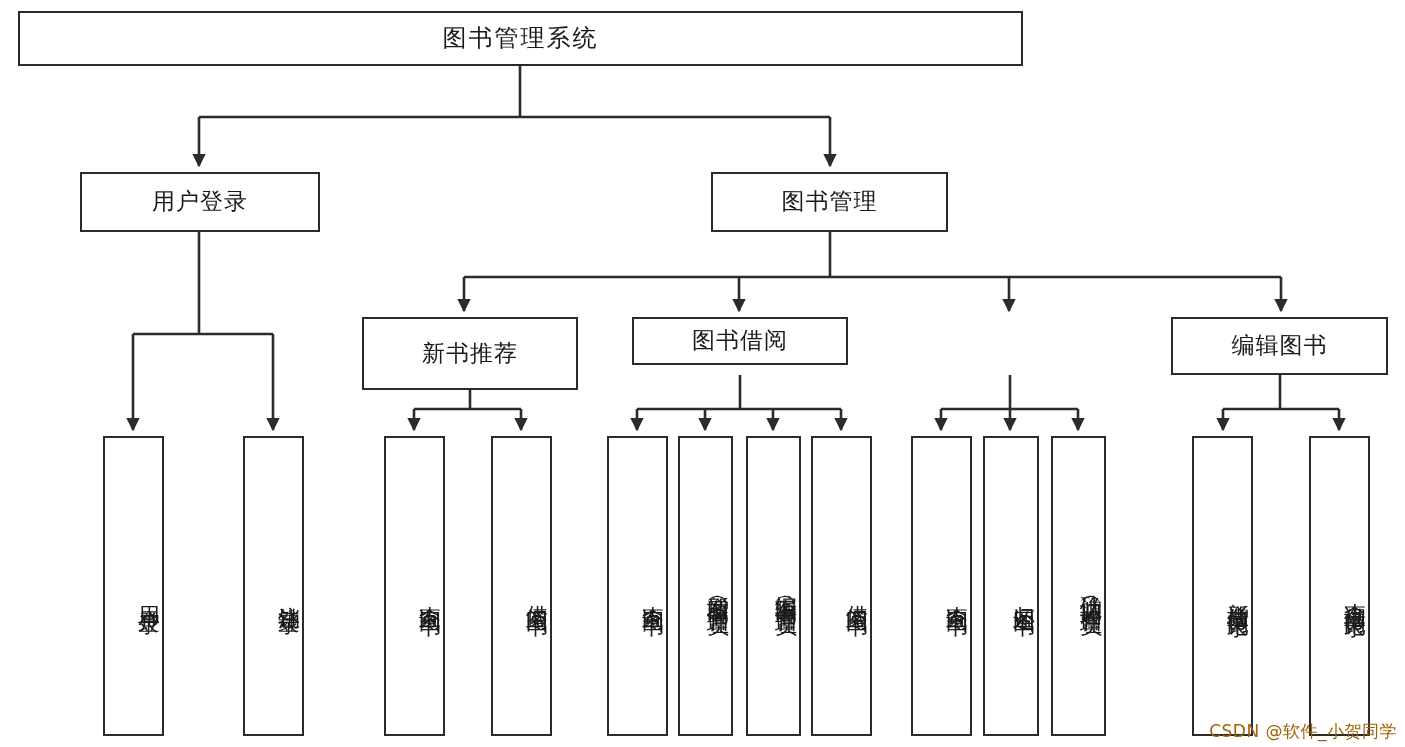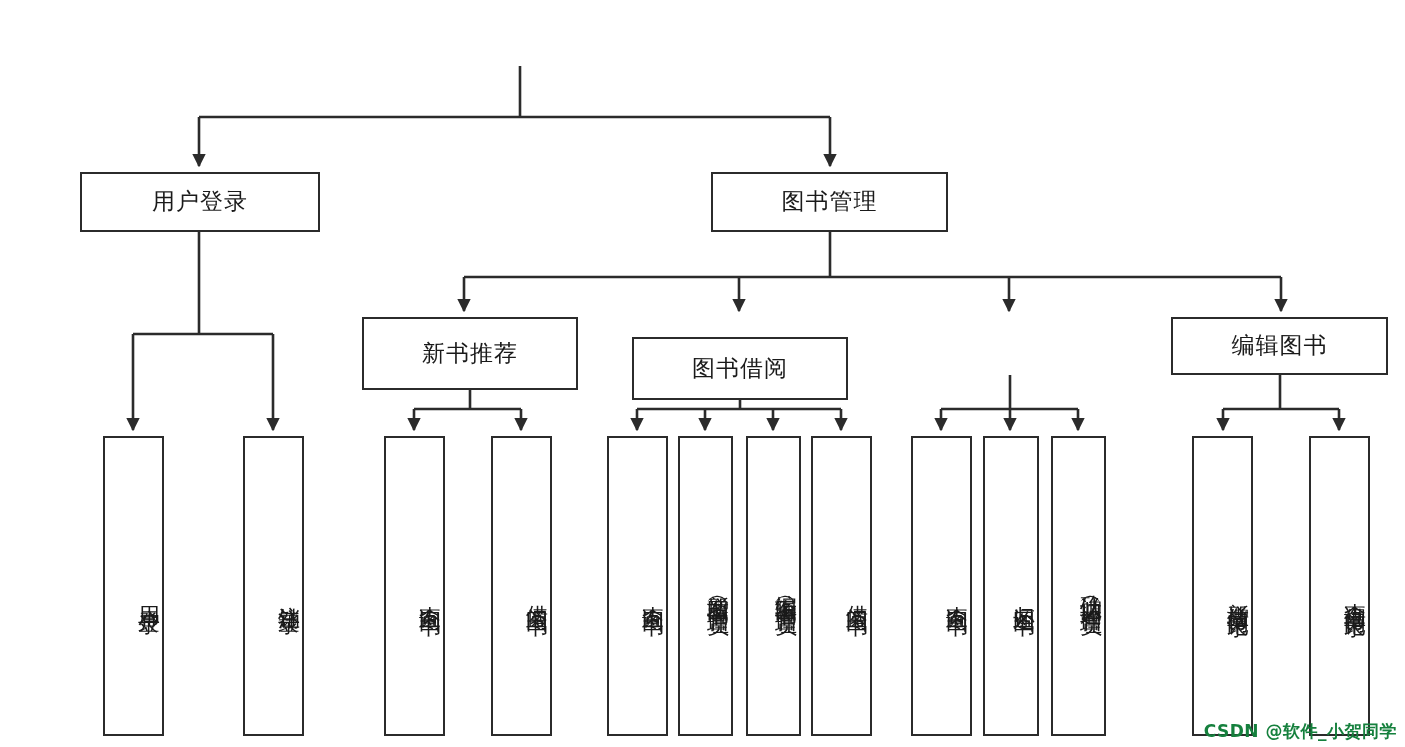--- a/index.html
+++ b/index.html
@@ -50,24 +50,23 @@
     padding-top: 16px;
   }
   .node.v.tall {
     padding-top: 8px;
   }
   .watermark {
     position: absolute;
     right: 8px;
     bottom: 4px;
     font-size: 17px;
-    color: #15803d;
+    color: #a16207;
     letter-spacing: 0.5px;
     white-space: nowrap;
-    font-weight: bold;
   }
 </style>
 </head>
 <body>
 
 <div id="canvas">
 
   <svg class="edges" viewBox="0 0 1405 747" xmlns="http://www.w3.org/2000/svg">
     <defs>
       <marker id="arrow" viewBox="0 0 10 10" refX="9" refY="5" markerWidth="5.2" markerHeight="5.2" orient="auto-start-reverse">
@@ -111,32 +110,35 @@
       <path d="M 1010 409 L 1010 430" marker-end="url(#arrow)"></path>
       <path d="M 1078 409 L 1078 430" marker-end="url(#arrow)"></path>
 
       <path d="M 1280 375 L 1280 409"></path>
       <path d="M 1223 409 L 1339 409"></path>
       <path d="M 1223 409 L 1223 430" marker-end="url(#arrow)"></path>
       <path d="M 1339 409 L 1339 430" marker-end="url(#arrow)"></path>
     </g>
   </svg>
 
+  <div class="node title" style="left:18px; top:11px; width:1005px; height:55px;">
+    <span>图书管理系统</span>
+  </div>
 
   <div class="node h" style="left:80px; top:172px; width:240px; height:60px;">
     <span>用户登录</span>
   </div>
   <div class="node h" style="left:711px; top:172px; width:237px; height:60px;">
     <span>图书管理</span>
   </div>
 
   <div class="node h" style="left:362px; top:317px; width:216px; height:73px;">
     <span>新书推荐</span>
   </div>
-  <div class="node h" style="left:632px; top:317px; width:216px; height:63px;margin-top:20px;">
+  <div class="node h" style="left:632px; top:317px; width:216px; height:48px;">
     <span>图书借阅</span>
   </div>
   <div class="node h" style="left:1171px; top:317px; width:217px; height:58px;">
     <span>编辑图书</span>
   </div>
 
   <div class="node v" style="left:103px; top:436px; width:61px; height:300px;">
     <span>用户登录</span>
   </div>
   <div class="node v" style="left:243px; top:436px; width:61px; height:300px;">

